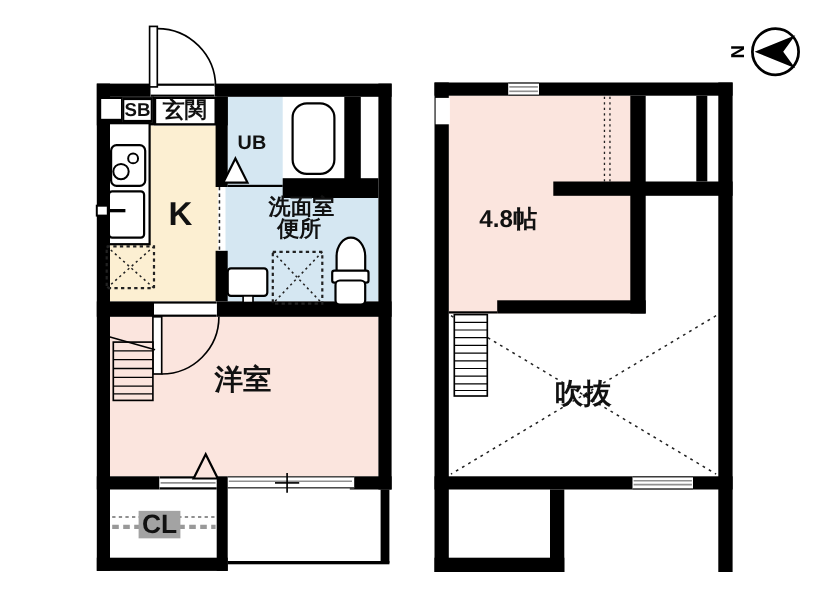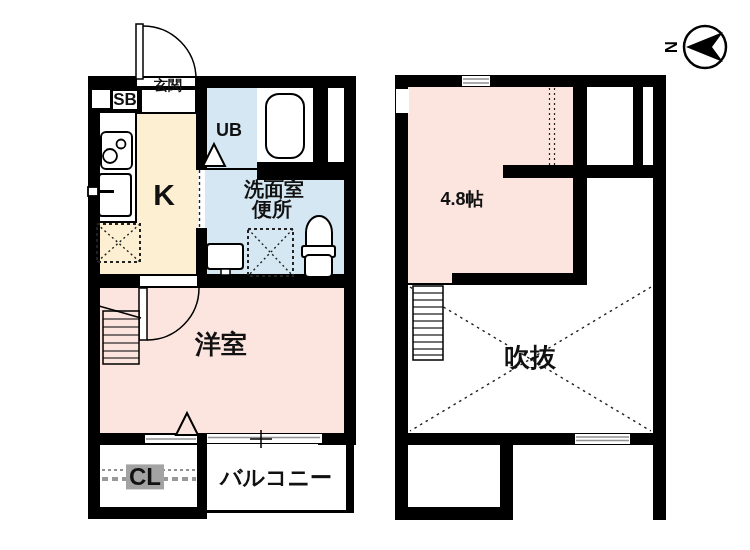--- a/index.html
+++ b/index.html
@@ -179,24 +179,23 @@
     </g>
 
     <g>
       <circle cx="705" cy="47" r="21" fill="#fff" stroke="#000" stroke-width="2.5"></circle>
       <polygon points="686,47 723,32 712,47 723,62" fill="#000"></polygon>
       <text transform="translate(671,47) rotate(-90)" text-anchor="middle" dominant-baseline="central" font-size="17" font-weight="bold" font-family="Liberation Sans, DejaVu Sans, sans-serif">N</text>
     </g>
   </svg>
 
   <div class="label" style="left:125px;top:100px;font-size:17px;">SB</div>
-  <div class="label" style="left:168px;top:85px;font-size:14px;">玄関</div>
+  <div class="label" style="left:168px;top:101px;font-size:20px;">玄関</div>
   <div class="label" style="left:229px;top:130px;font-size:18px;">UB</div>
   <div class="label" style="left:164px;top:195px;font-size:30px;">K</div>
   <div class="label" style="left:274px;top:189px;font-size:20px;">洗面室</div>
   <div class="label" style="left:272px;top:209px;font-size:20px;">便所</div>
   <div class="label" style="left:221px;top:345px;font-size:26px;">洋室</div>
   <div class="label" style="left:145px;top:477px;font-size:24px;background:#a3a3a3;padding:0 3px;">CL</div>
-  <div class="label" style="left:276px;top:478px;font-size:22px;">バルコニー</div>
-  <div class="label" style="left:462px;top:199px;font-size:18px;text-align:center;">4.8帖</div>
+  <div class="label" style="left:462px;top:199px;font-size:22px;text-align:center;">4.8帖</div>
   <div class="label" style="left:530px;top:358px;font-size:26px;text-align:right;">吹抜</div>
 
 </div>
 
 </body></html>

